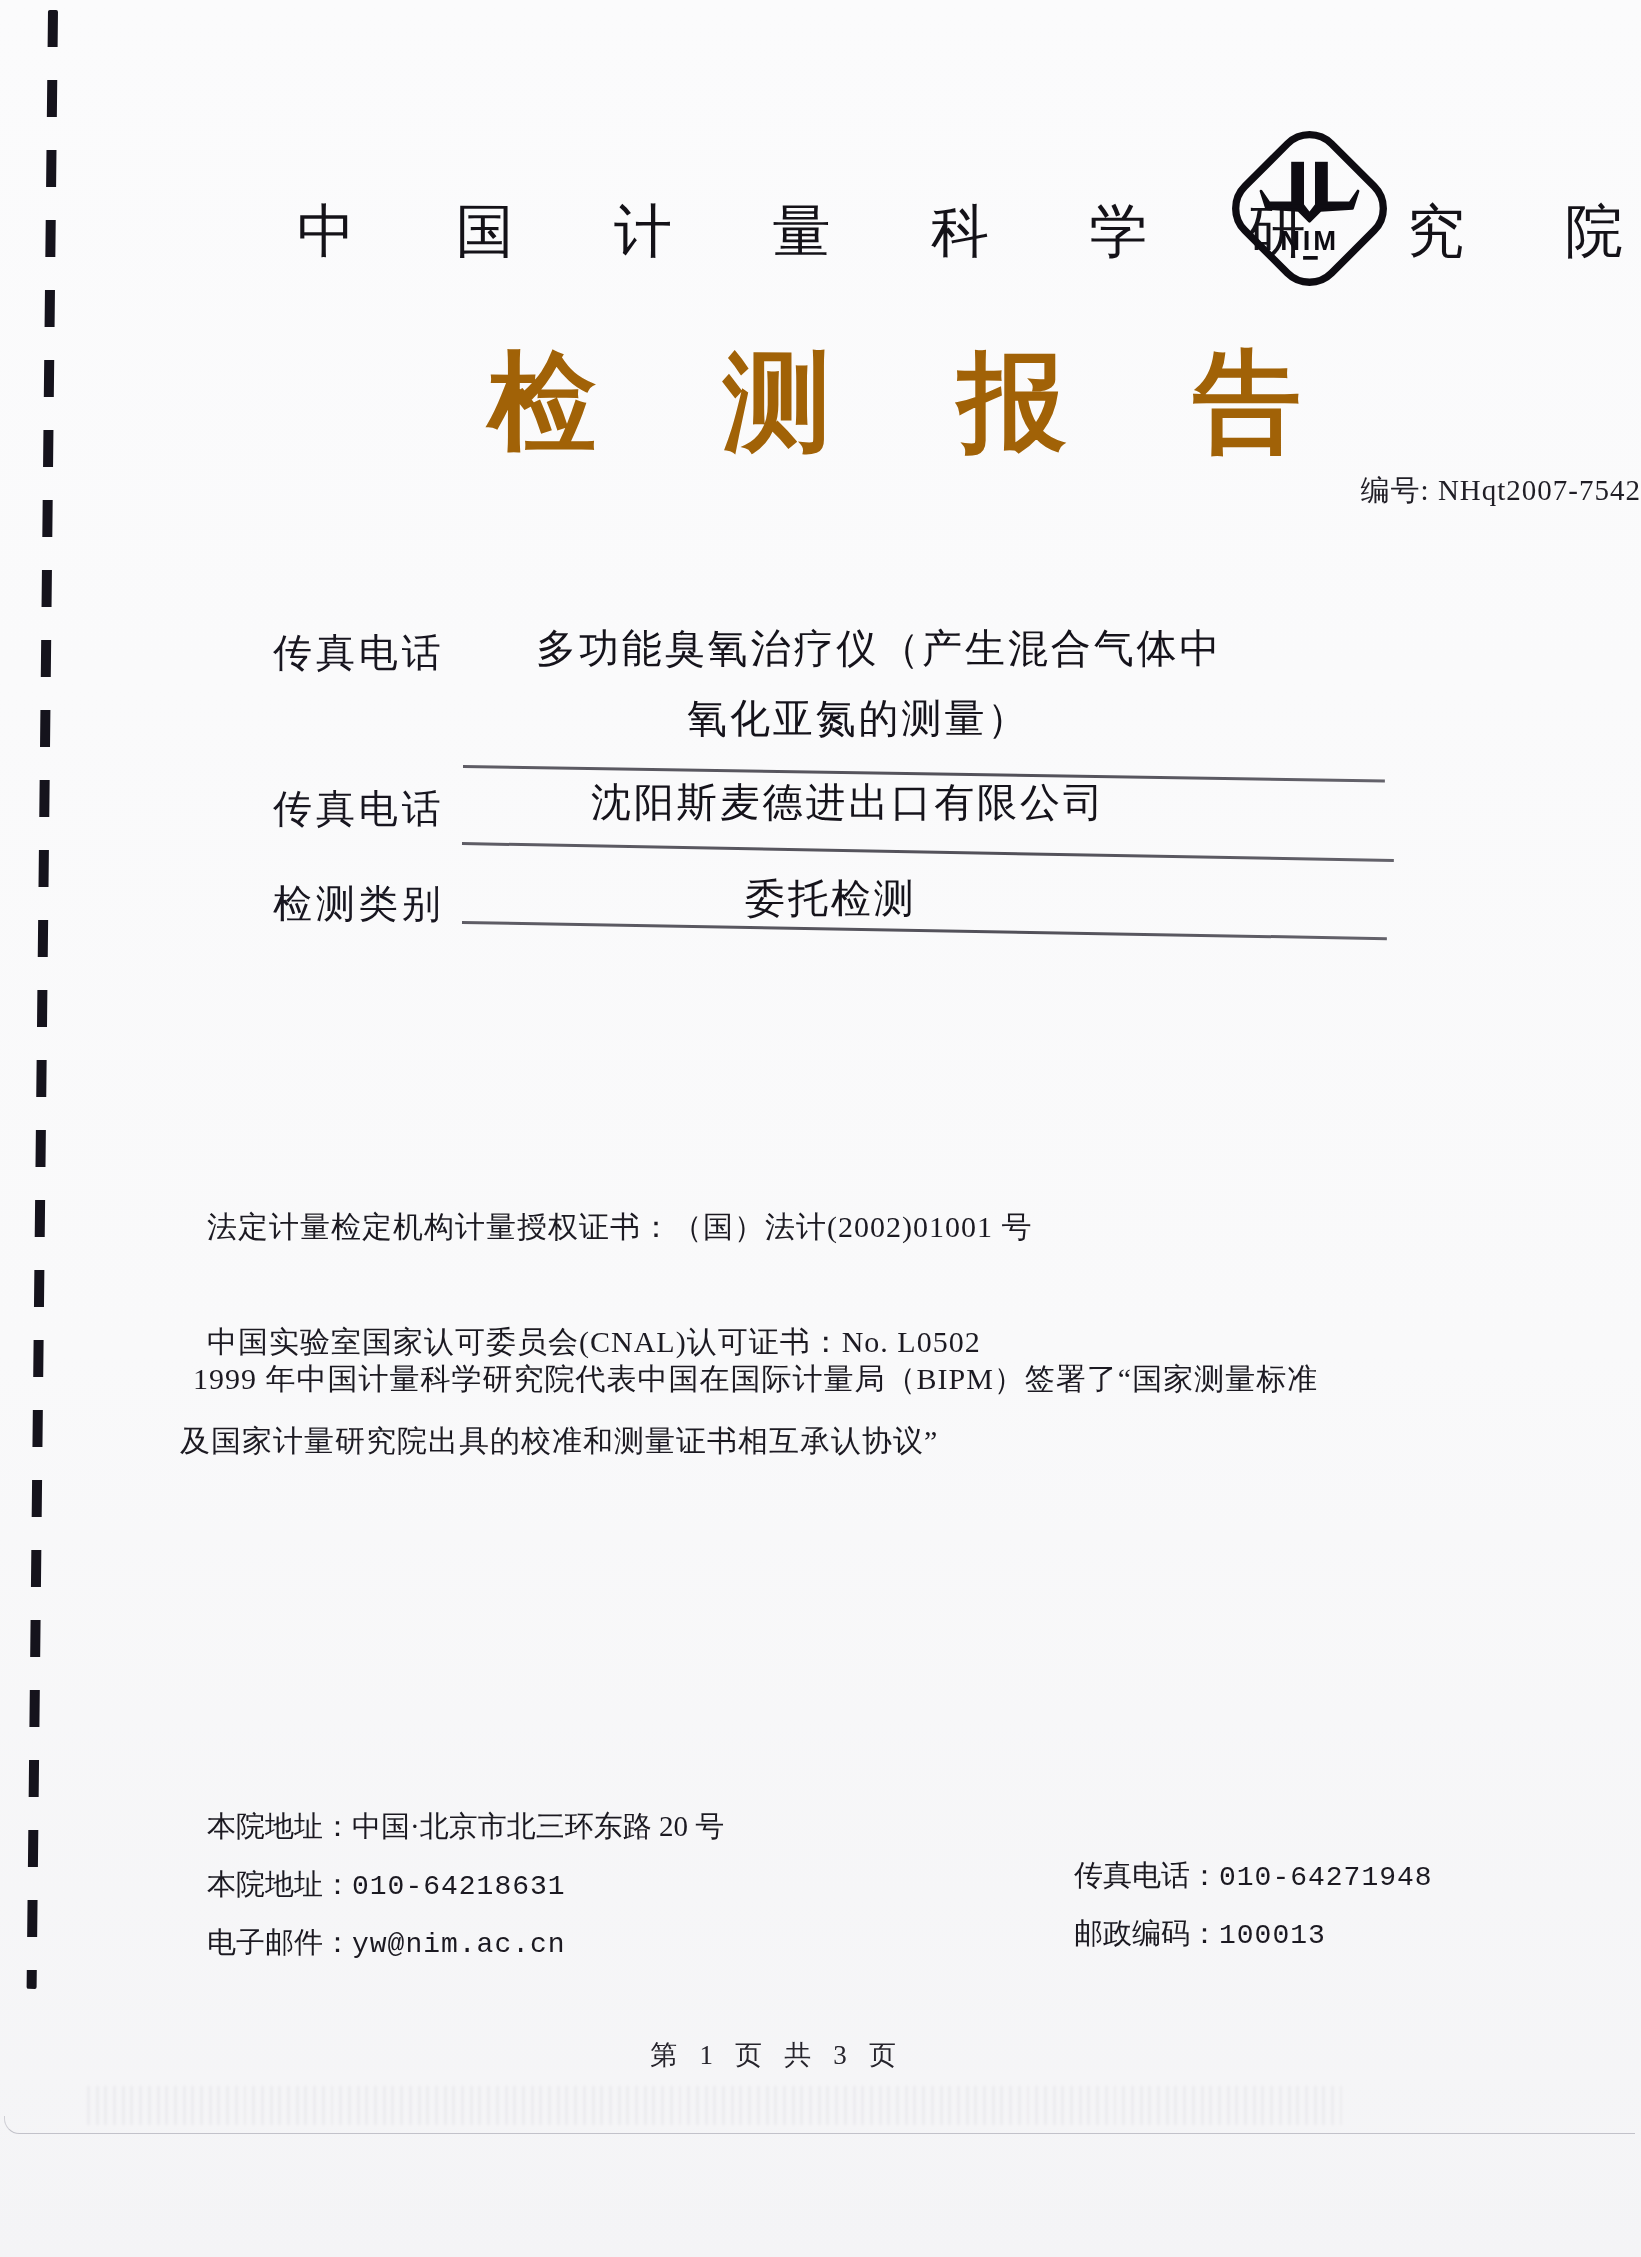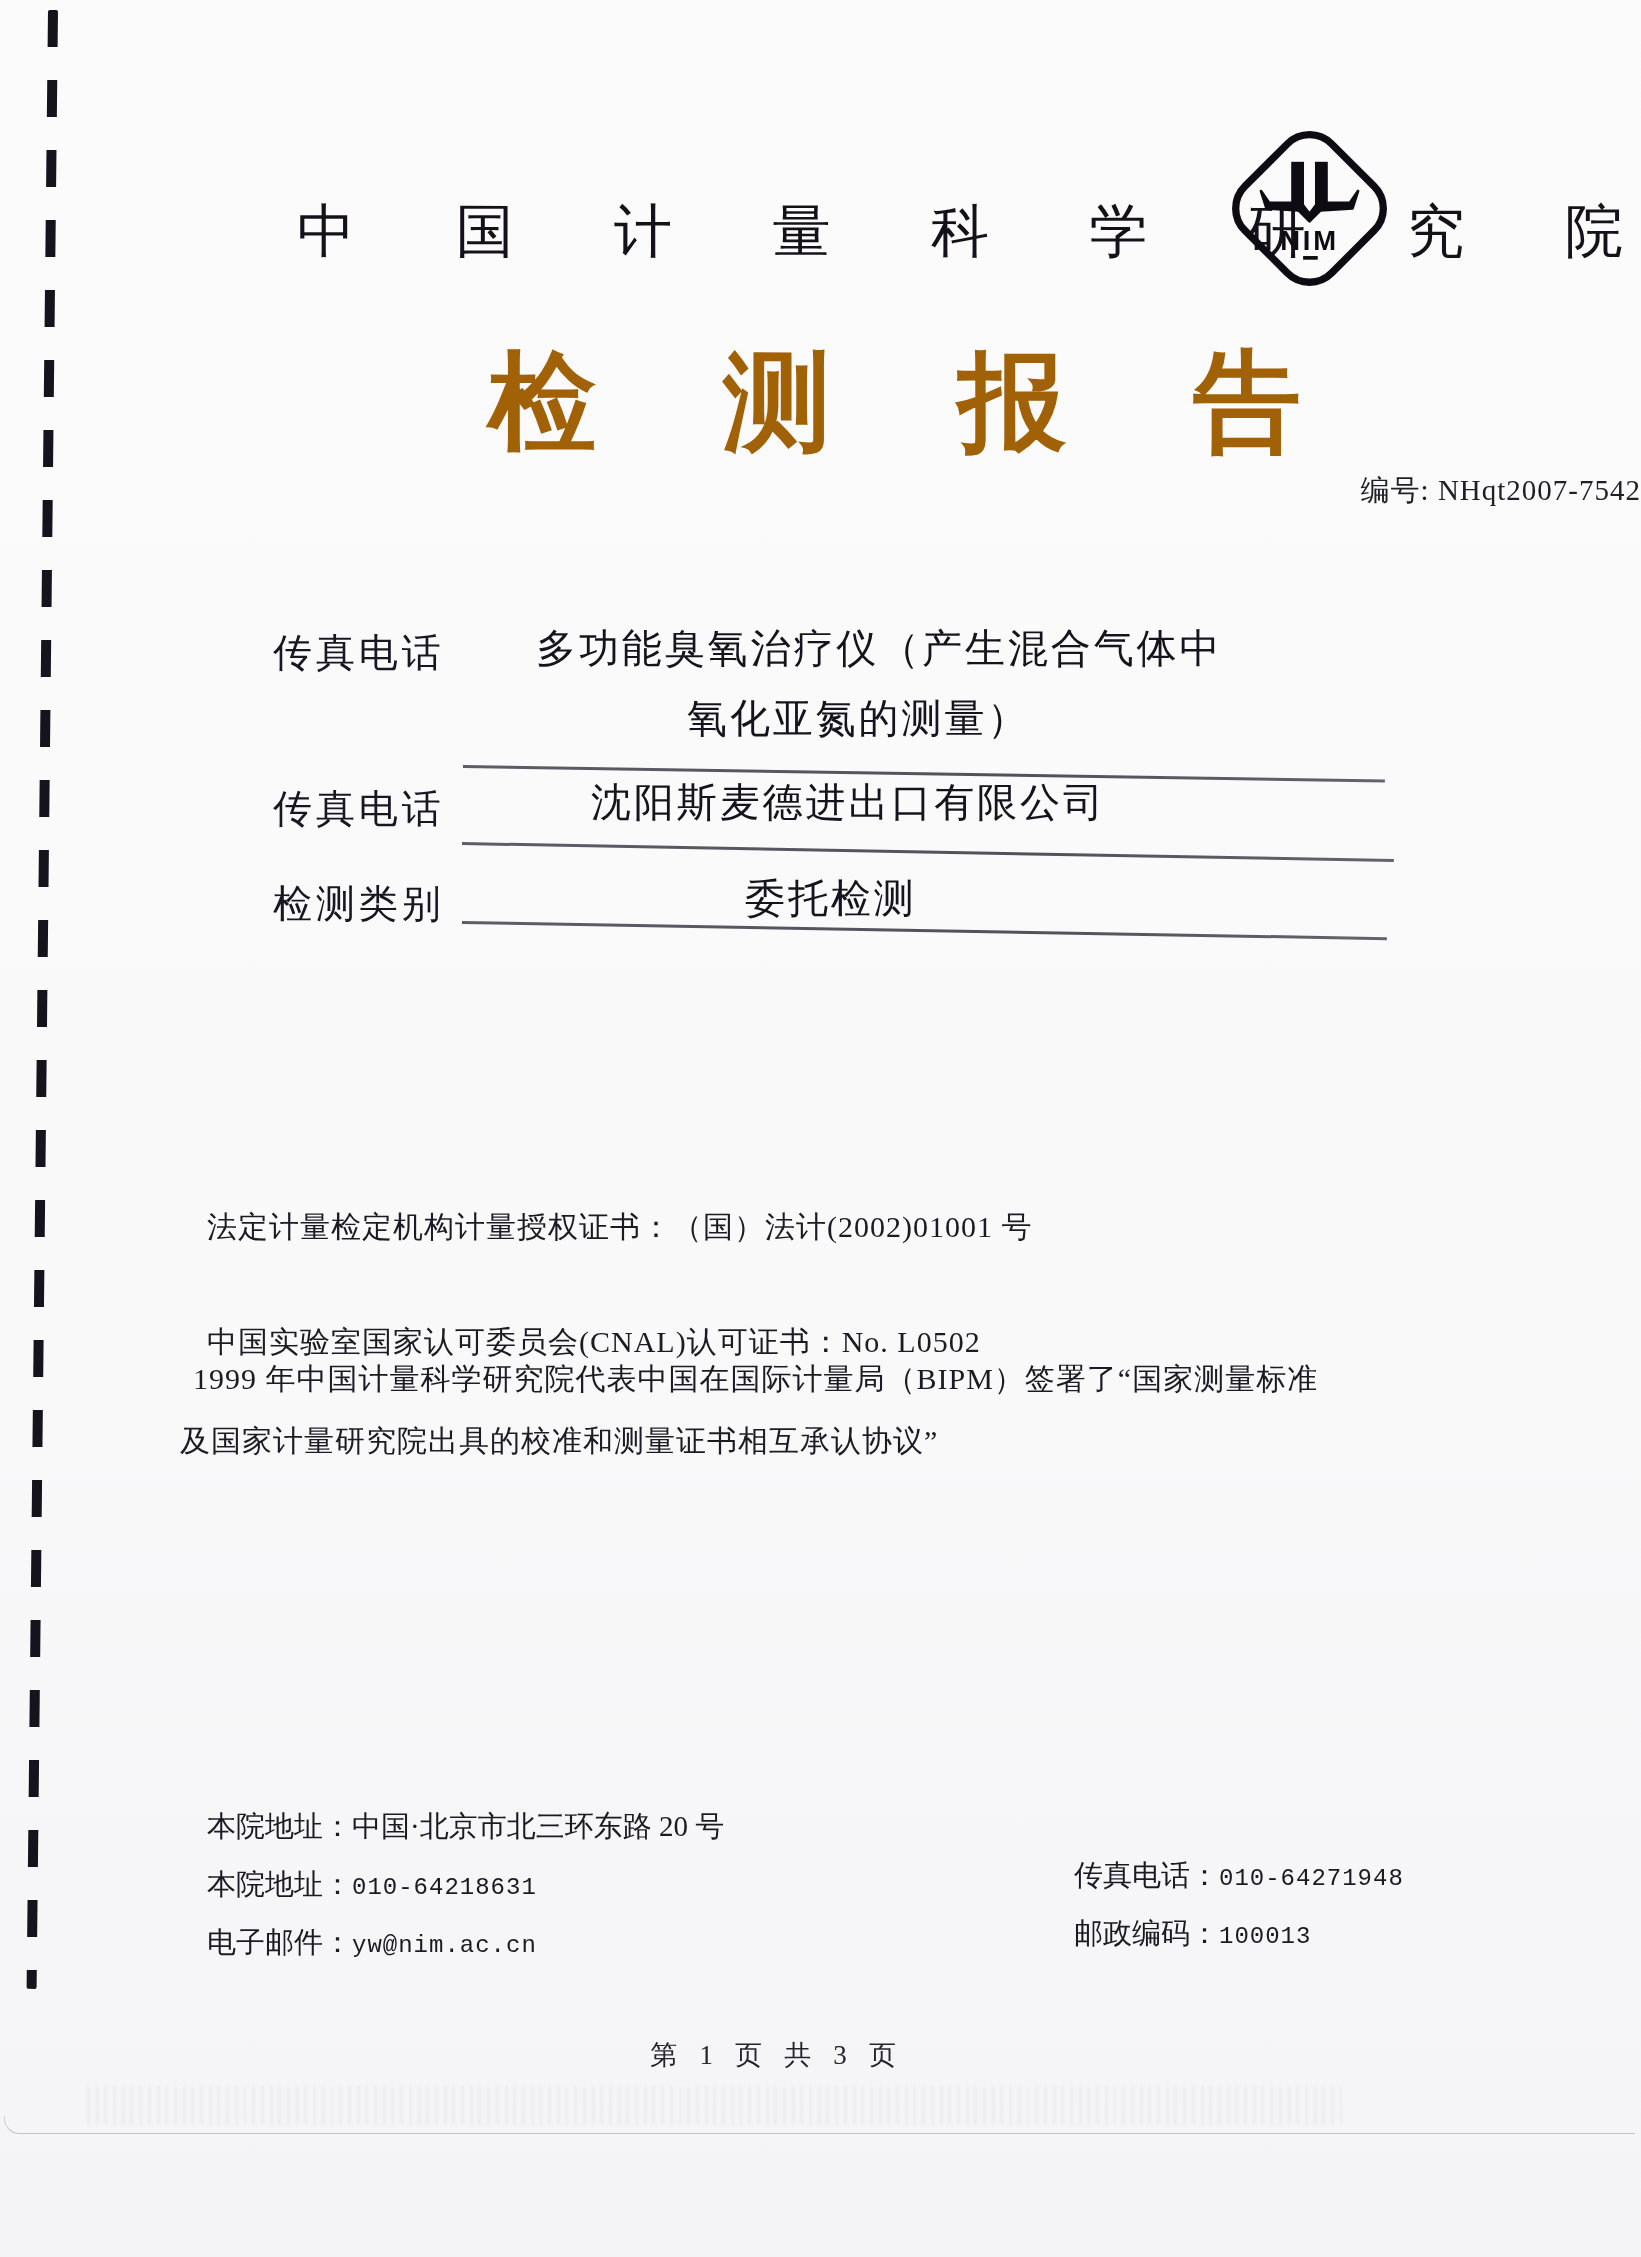--- a/index.html
+++ b/index.html
@@ -46,21 +46,21 @@
   .form-value { font-size: 40px; letter-spacing: 2.9px; color: #15131b; }
   .uline {
     position: absolute; height: 2.9px;
     background: linear-gradient(90deg, #43414b, #34323c 60%, #4a4852);
     transform-origin: left center; opacity: .85;
   }
 
   .cert-line { font-size: 30px; letter-spacing: 1px; color: #1c1a22; }
 
   .contact-line { font-size: 29px; color: #1b1921; }
-  .contact-line .num { font-family: "Liberation Mono", "DejaVu Sans Mono", monospace; font-size: 24px; letter-spacing: 1px; }
+  .contact-line .num { font-family: "Liberation Mono", "DejaVu Sans Mono", monospace; font-size: 28px; letter-spacing: 1px; }
 
   .footer-line {
     left: 0; top: 2037px; width: 1554px;
     text-align: center; font-size: 27px; letter-spacing: 7.7px; color: #26242c;
   }
 
   
   .page-edge {
     position: absolute; left: 3.9px; top: 2116px;
     width: 1630px; height: 17.4px;

